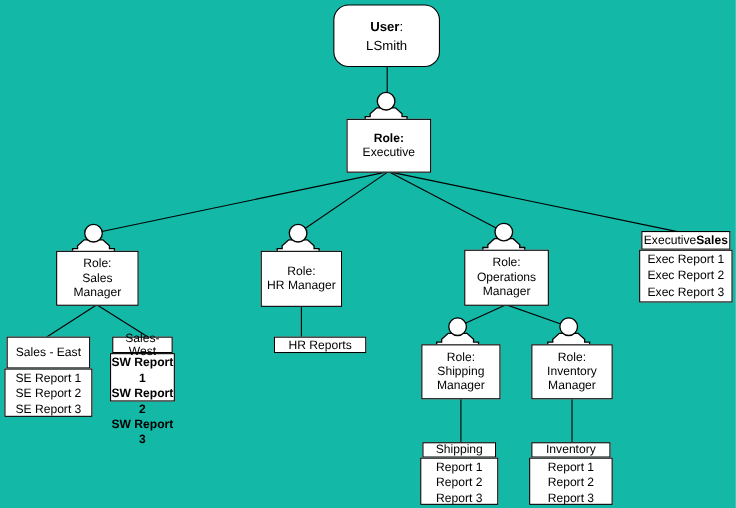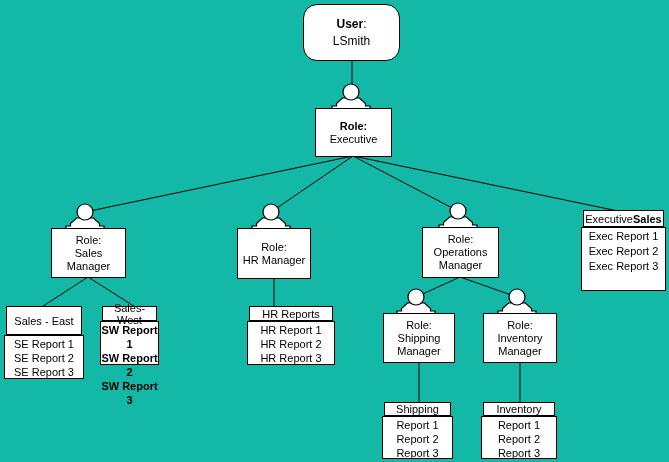--- a/index.html
+++ b/index.html
@@ -127,21 +127,21 @@
     <div>Role:</div>
     <div>Inventory</div>
     <div>Manager</div>
   </div>
 
   <div class="node folder" style="left:581px;top:210px;width:85px;">
     <div class="folder-header" style="height:17px;">
         <span>Executive </span>
         <span class="b">Sales</span>
       </div>
-    <div class="folder-body" style="height:64px;">
+    <div class="folder-body" style="height:48px;">
       <div class="folder-item" style="line-height:15px;">Exec Report 1</div>
       <div class="folder-item" style="line-height:15px;">Exec Report 2</div>
       <div class="folder-item" style="line-height:15px;">Exec Report 3</div>
     </div>
   </div>
 
   <div class="node folder" style="left:4px;top:306px;width:80px;">
     <div class="folder-header" style="height:29px;">Sales - East</div>
     <div class="folder-body" style="height:44px;">
       <div class="folder-item">SE Report 1</div>
@@ -154,25 +154,20 @@
     <div class="folder-header" style="height:15px;">Sales-West</div>
     <div class="folder-body" style="height:44px;font-weight:bold;">
       <div class="folder-item">SW Report 1</div>
       <div class="folder-item">SW Report 2</div>
       <div class="folder-item">SW Report 3</div>
     </div>
   </div>
 
   <div class="node folder" style="left:247px;top:306px;width:88px;">
     <div class="folder-header" style="height:15px;">HR Reports</div>
-    <div class="folder-body" style="height:44px;">
-      <div class="folder-item">HR Report 1</div>
-      <div class="folder-item">HR Report 2</div>
-      <div class="folder-item">HR Report 3</div>
-    </div>
   </div>
 
   <div class="node folder" style="left:382px;top:402px;width:71px;">
     <div class="folder-header" style="height:14px;">Shipping</div>
     <div class="folder-body" style="height:43px;">
       <div class="folder-item">Report 1</div>
       <div class="folder-item">Report 2</div>
       <div class="folder-item">Report 3</div>
     </div>
   </div>

